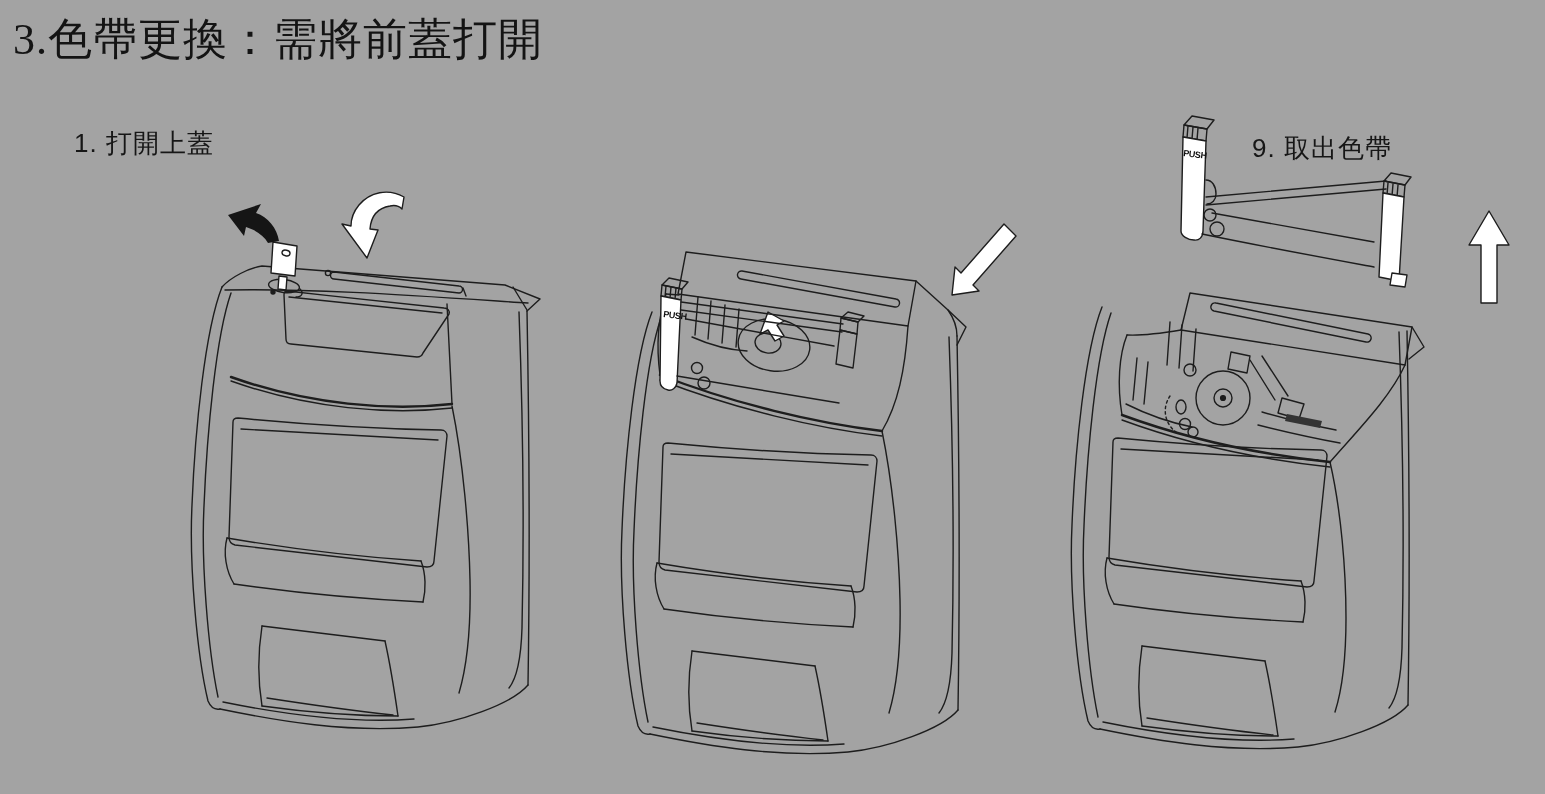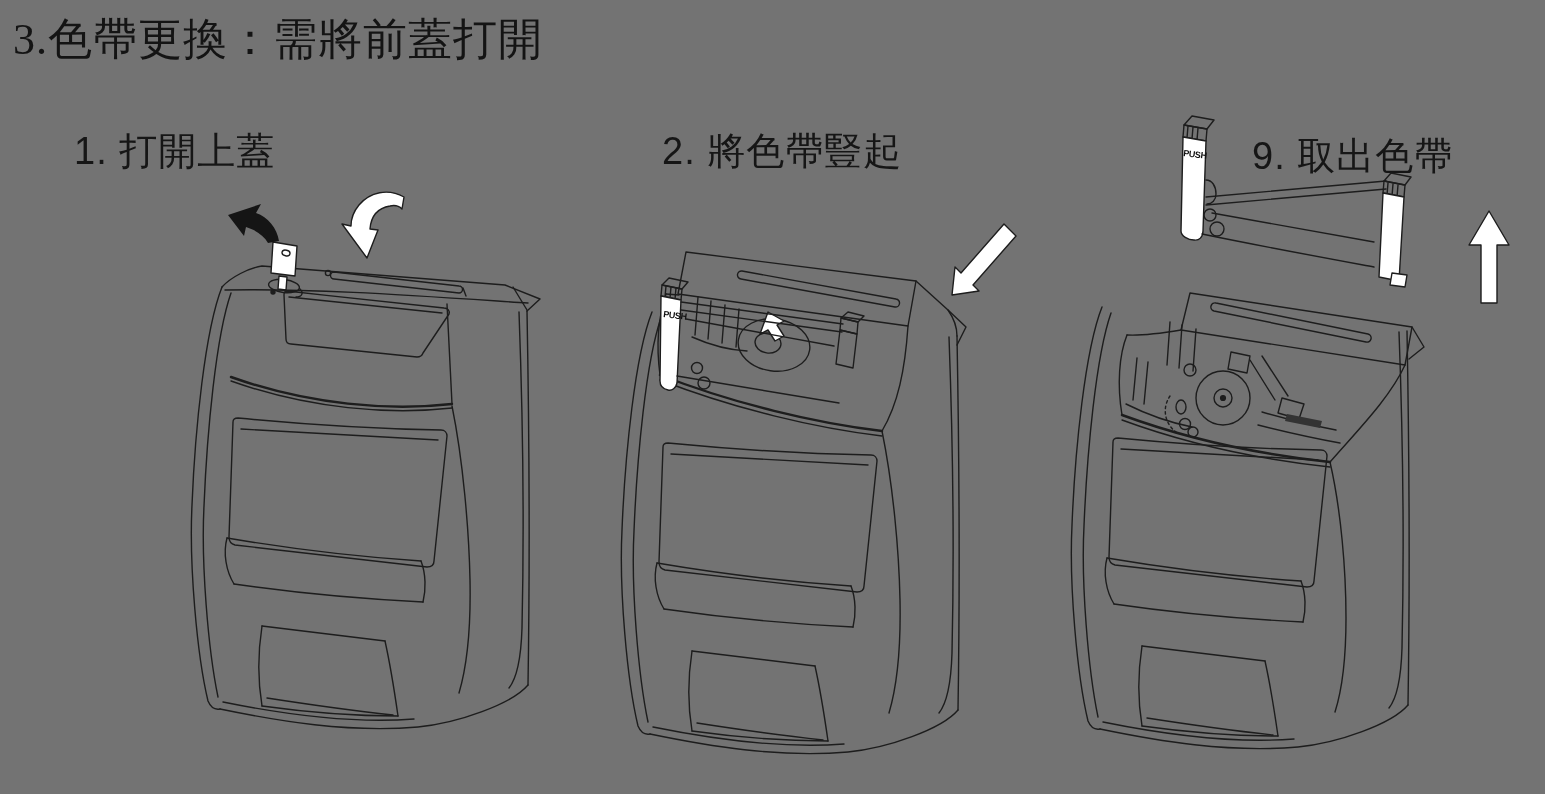--- a/index.html
+++ b/index.html
@@ -1,53 +1,52 @@
 <!DOCTYPE html>
 <html><head>
 <meta charset="utf-8">
 <style>
   html,body{margin:0;padding:0;background:#fff;}
   .page{
     position:relative;
     width:1545px;height:794px;
-    background:#737373;
+    background:#a3a3a3;
     overflow:hidden;
     font-family:"Liberation Sans", sans-serif;
     color:#111;
   }
   .section-title{
     position:absolute;left:13px;top:10px;
     font-family:"Liberation Serif", serif;
     font-size:44px;font-weight:500;letter-spacing:1px;
     color:#141414;white-space:nowrap;
   }
   .step-label{
     position:absolute;
     font-family:"Liberation Sans", sans-serif;
-    font-size:38px;font-weight:500;letter-spacing:1px;
+    font-size:26px;font-weight:500;letter-spacing:1px;
     color:#161616;white-space:nowrap;
   }
   .step-label.s1{left:74px;top:126px;}
   .step-label.s2{left:662px;top:126px;}
   .step-label.s3{left:1252px;top:131px;}
   svg.art{position:absolute;left:0;top:0;}
   .push-text{
     font-family:"Liberation Sans", sans-serif;
     font-size:9px;font-weight:bold;letter-spacing:-0.4px;
     fill:#111;stroke:none;
   }
 </style>
 </head>
 <body>
 
 <div class="page">
 
   <div class="section-title">3.色帶更換：需將前蓋打開</div>
   <div class="step-label s1">1. 打開上蓋</div>
-  <div class="step-label s2">2. 將色帶豎起</div>
   <div class="step-label s3">9. 取出色帶</div>
 
   <svg class="art" width="1545" height="794" viewBox="0 0 1545 794">
     <defs>
 
       <g id="plower">
         <path d="M 222,287 C 205,330 195,430 192,505 C 189,565 197,655 208,701 C 211,708 215,710 220,709"></path>
         <path d="M 231,293 C 216,336 207,432 204,506 C 201,562 208,649 218,697"></path>
         <path d="M 220,709 C 278,721 348,733 418,727 C 458,723 512,704 528,685"></path>
         <path d="M 528,685 C 530,560 529,420 527,311"></path>

